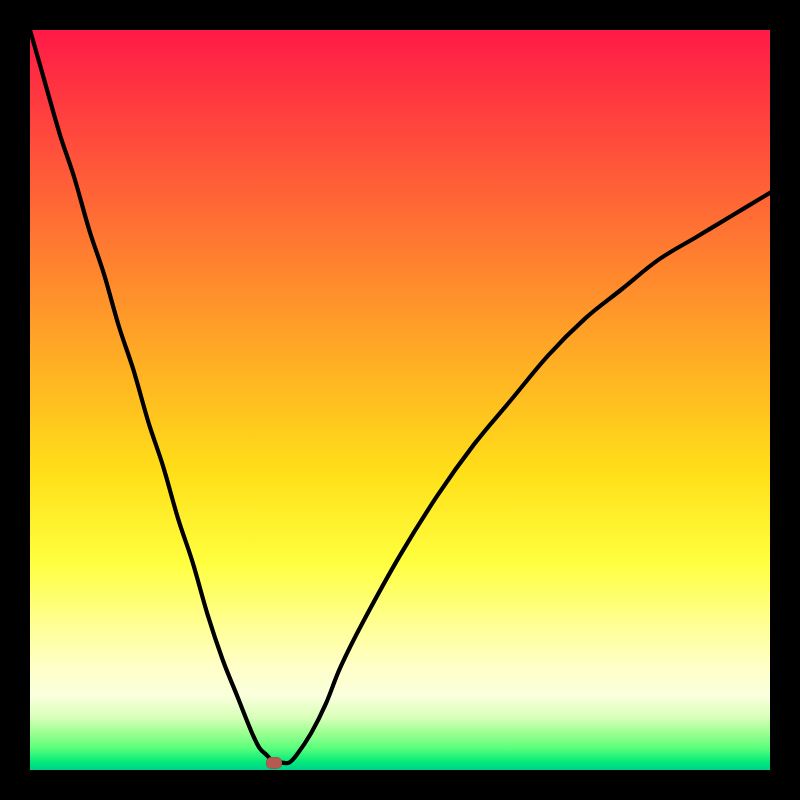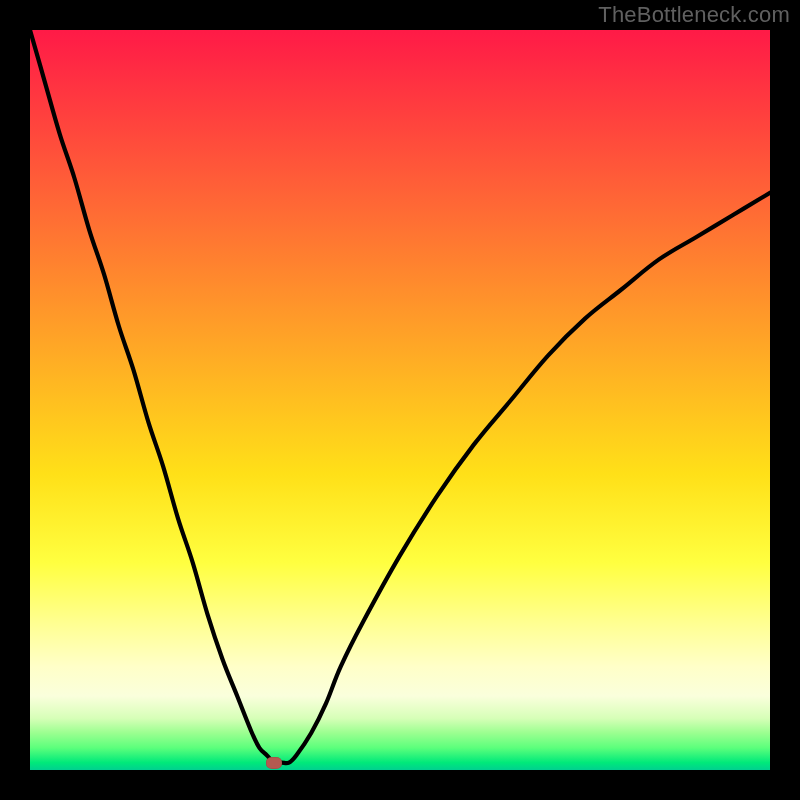--- a/index.html
+++ b/index.html
@@ -69,21 +69,20 @@
     transform: translate(-50%, -50%);
     z-index: 3;
     box-shadow: 0 0 0 0.5px rgba(0,0,0,0.15) inset;
   }
 </style>
 </head>
 <body>
 
 <div class="frame">
 
-  <div class="watermark">TheBottleneck.com</div>
 
   <div class="plot-area">
 
     <svg class="curve" viewBox="0 0 740 740" preserveAspectRatio="none">
       <path id="curve-path" fill="none" stroke="#000" stroke-width="4.2" stroke-linecap="round" stroke-linejoin="round" d="M 0.0 0.0 C 2.7 9.3, 9.5 33.2, 14.8 51.8 C 20.1 70.4, 24.3 86.3, 29.6 103.6 C 34.9 120.9, 39.1 130.7, 44.4 148.0 C 49.7 165.3, 53.9 182.5, 59.2 199.8 C 64.5 217.1, 68.7 226.9, 74.0 244.2 C 79.3 261.5, 83.5 278.7, 88.8 296.0 C 94.1 313.3, 98.3 323.1, 103.6 340.4 C 108.9 357.7, 113.1 374.9, 118.4 392.2 C 123.7 409.5, 127.9 419.3, 133.2 436.6 C 138.5 453.9, 142.7 471.1, 148.0 488.4 C 153.3 505.7, 157.5 515.5, 162.8 532.8 C 168.1 550.1, 172.3 567.3, 177.6 584.6 C 182.9 601.9, 187.1 614.3, 192.4 629.0 C 197.7 643.7, 201.9 652.7, 207.2 666.0 C 212.5 679.3, 218.0 693.7, 222.0 703.0 C 226.0 712.3, 226.7 713.8, 229.4 717.8 C 232.1 721.8, 234.1 722.5, 236.8 725.2 C 239.5 727.9, 241.5 731.3, 244.2 732.6 C 246.9 733.9, 248.9 732.6, 251.6 732.6 C 254.3 732.6, 256.3 733.9, 259.0 732.6 C 261.7 731.3, 262.4 730.5, 266.4 725.2 C 270.4 719.9, 275.9 712.3, 281.2 703.0 C 286.5 693.7, 290.7 685.4, 296.0 673.4 C 301.3 661.4, 304.1 651.1, 310.8 636.4 C 317.5 621.7, 322.3 612.0, 333.0 592.0 C 343.7 572.0, 356.7 548.0, 370.0 525.4 C 383.3 502.8, 393.7 486.2, 407.0 466.2 C 420.3 446.2, 430.7 431.7, 444.0 414.4 C 457.3 397.1, 467.7 386.0, 481.0 370.0 C 494.3 354.0, 504.7 340.3, 518.0 325.6 C 531.3 310.9, 541.7 300.6, 555.0 288.6 C 568.3 276.6, 578.7 269.7, 592.0 259.0 C 605.3 248.3, 615.7 238.7, 629.0 229.4 C 642.3 220.1, 652.7 215.2, 666.0 207.2 C 679.3 199.2, 689.7 193.0, 703.0 185.0 C 716.3 177.0, 733.3 166.8, 740.0 162.8"></path>
     </svg>
 
     <div id="opt-marker" class="marker" style="left: 244.2px; top: 732.6px; background: rgb(180, 90, 80);"></div>
 
   </div>

